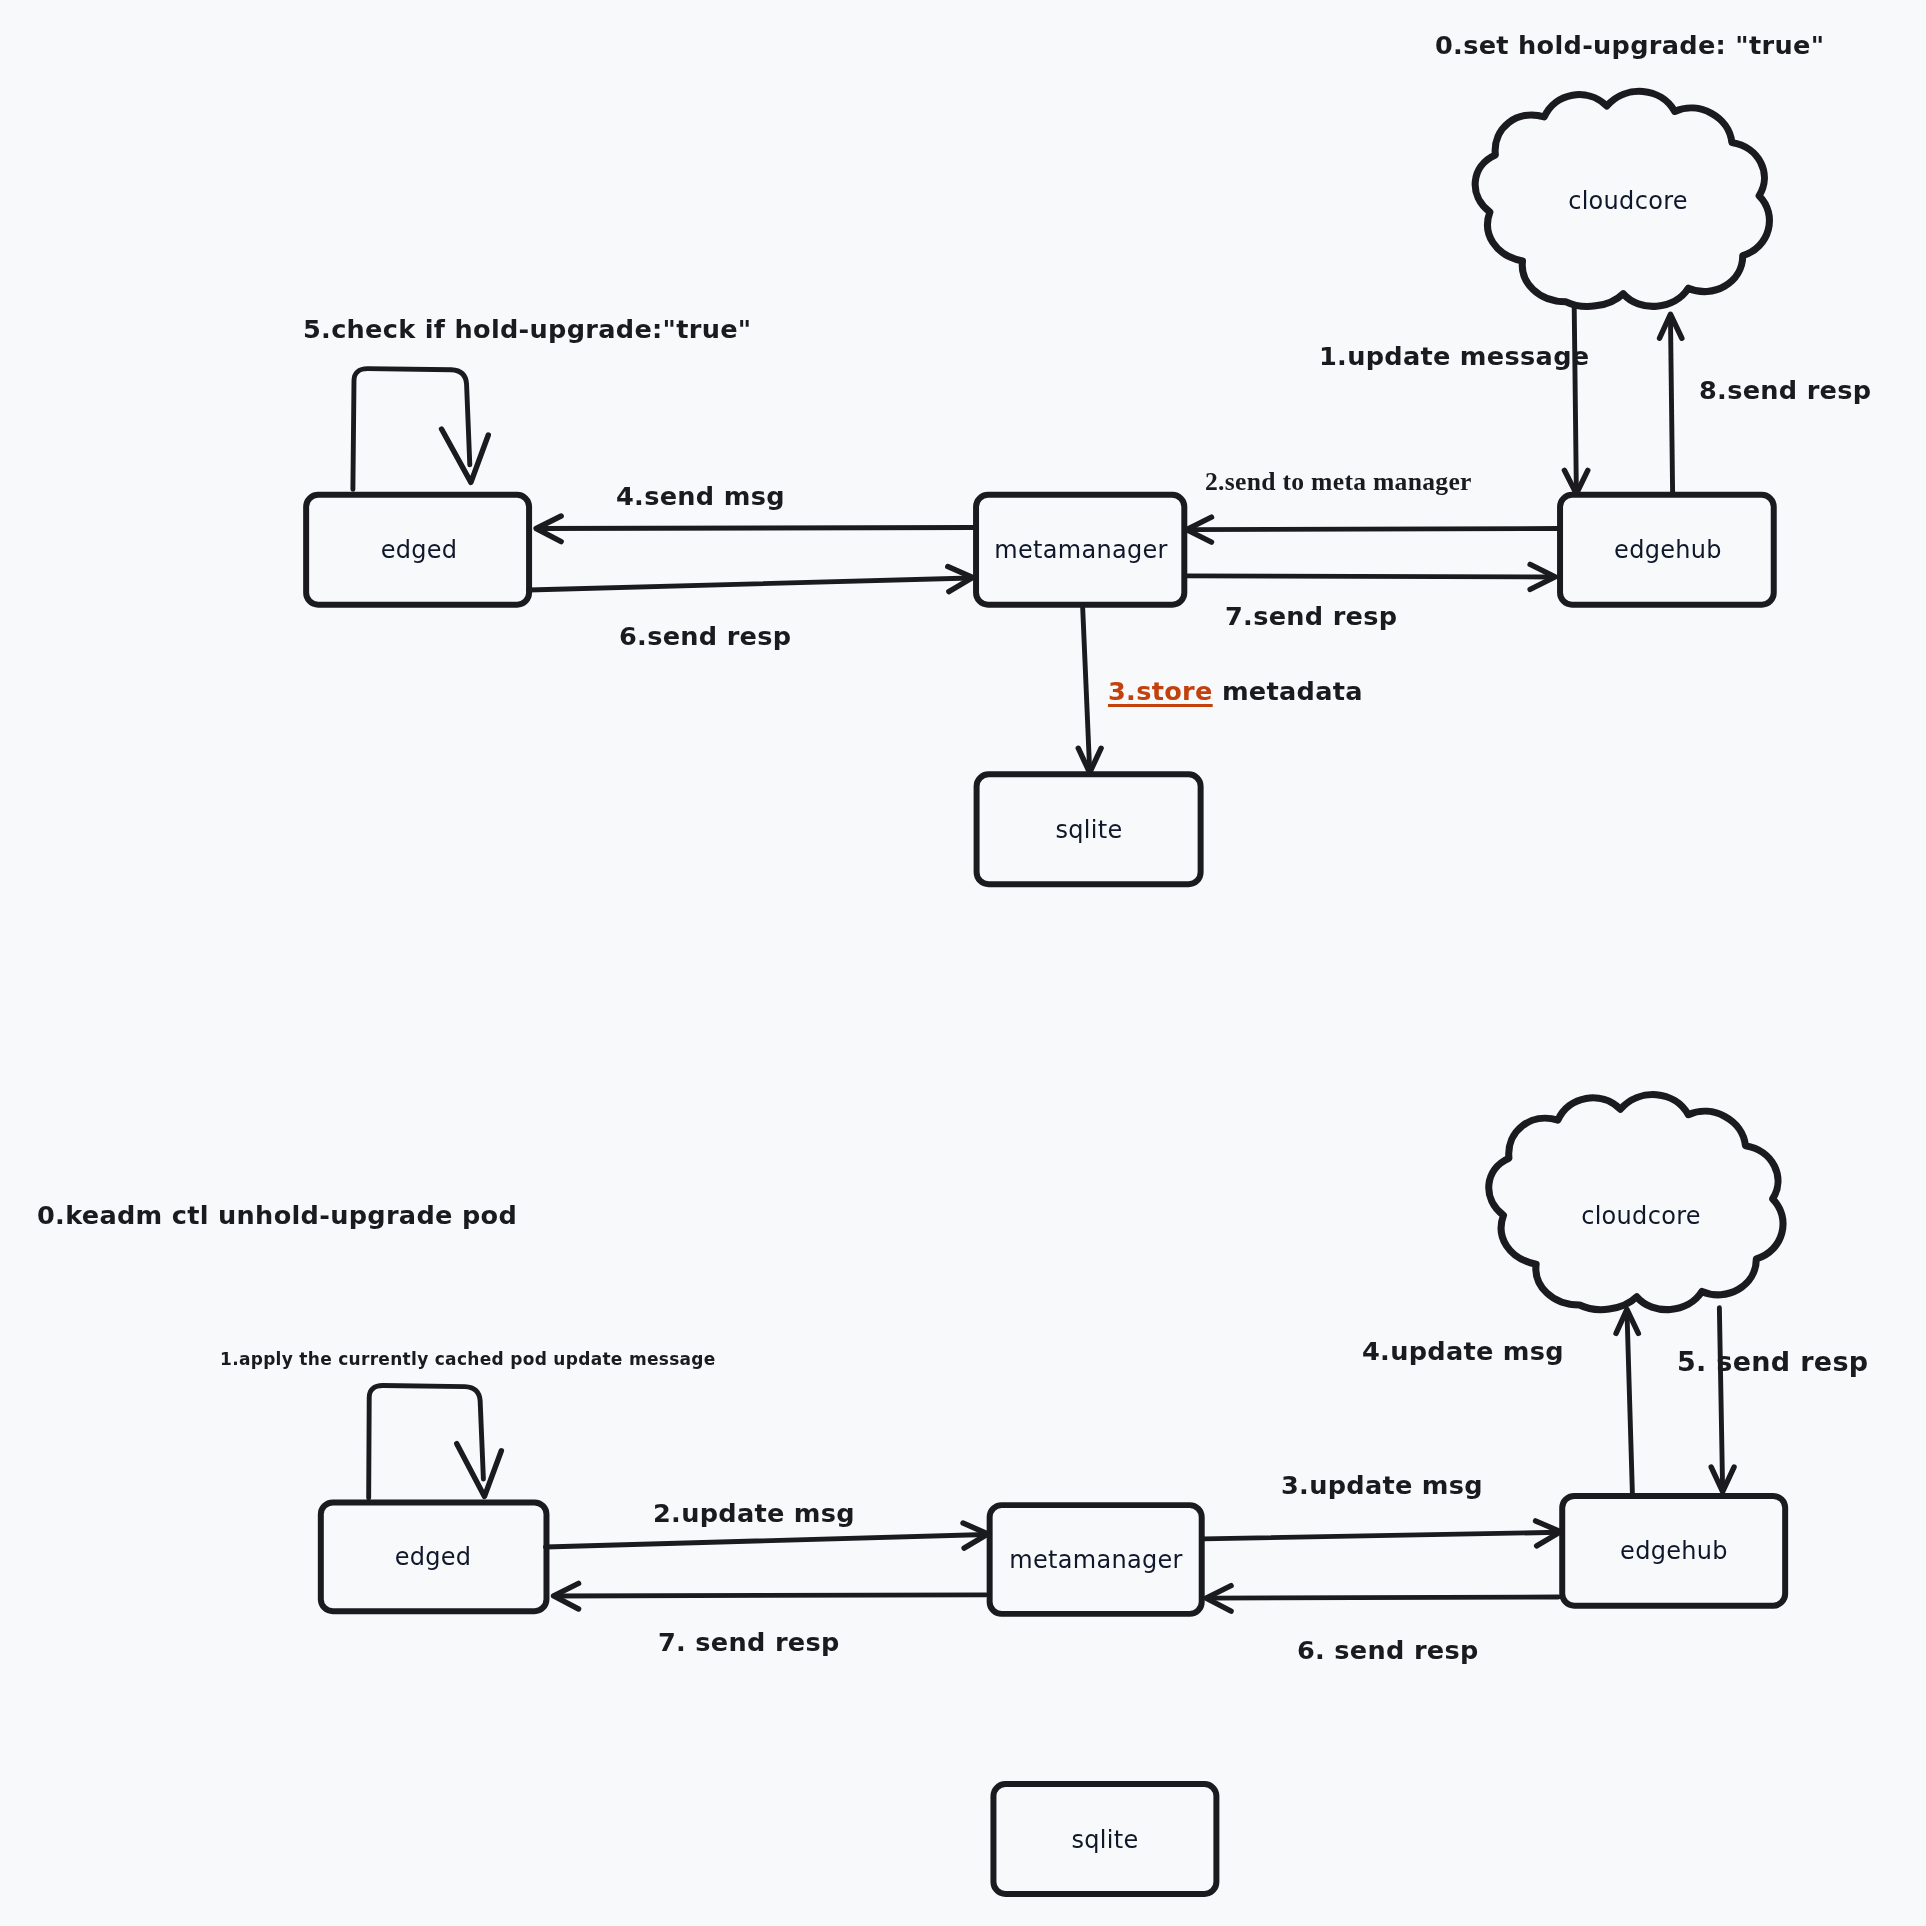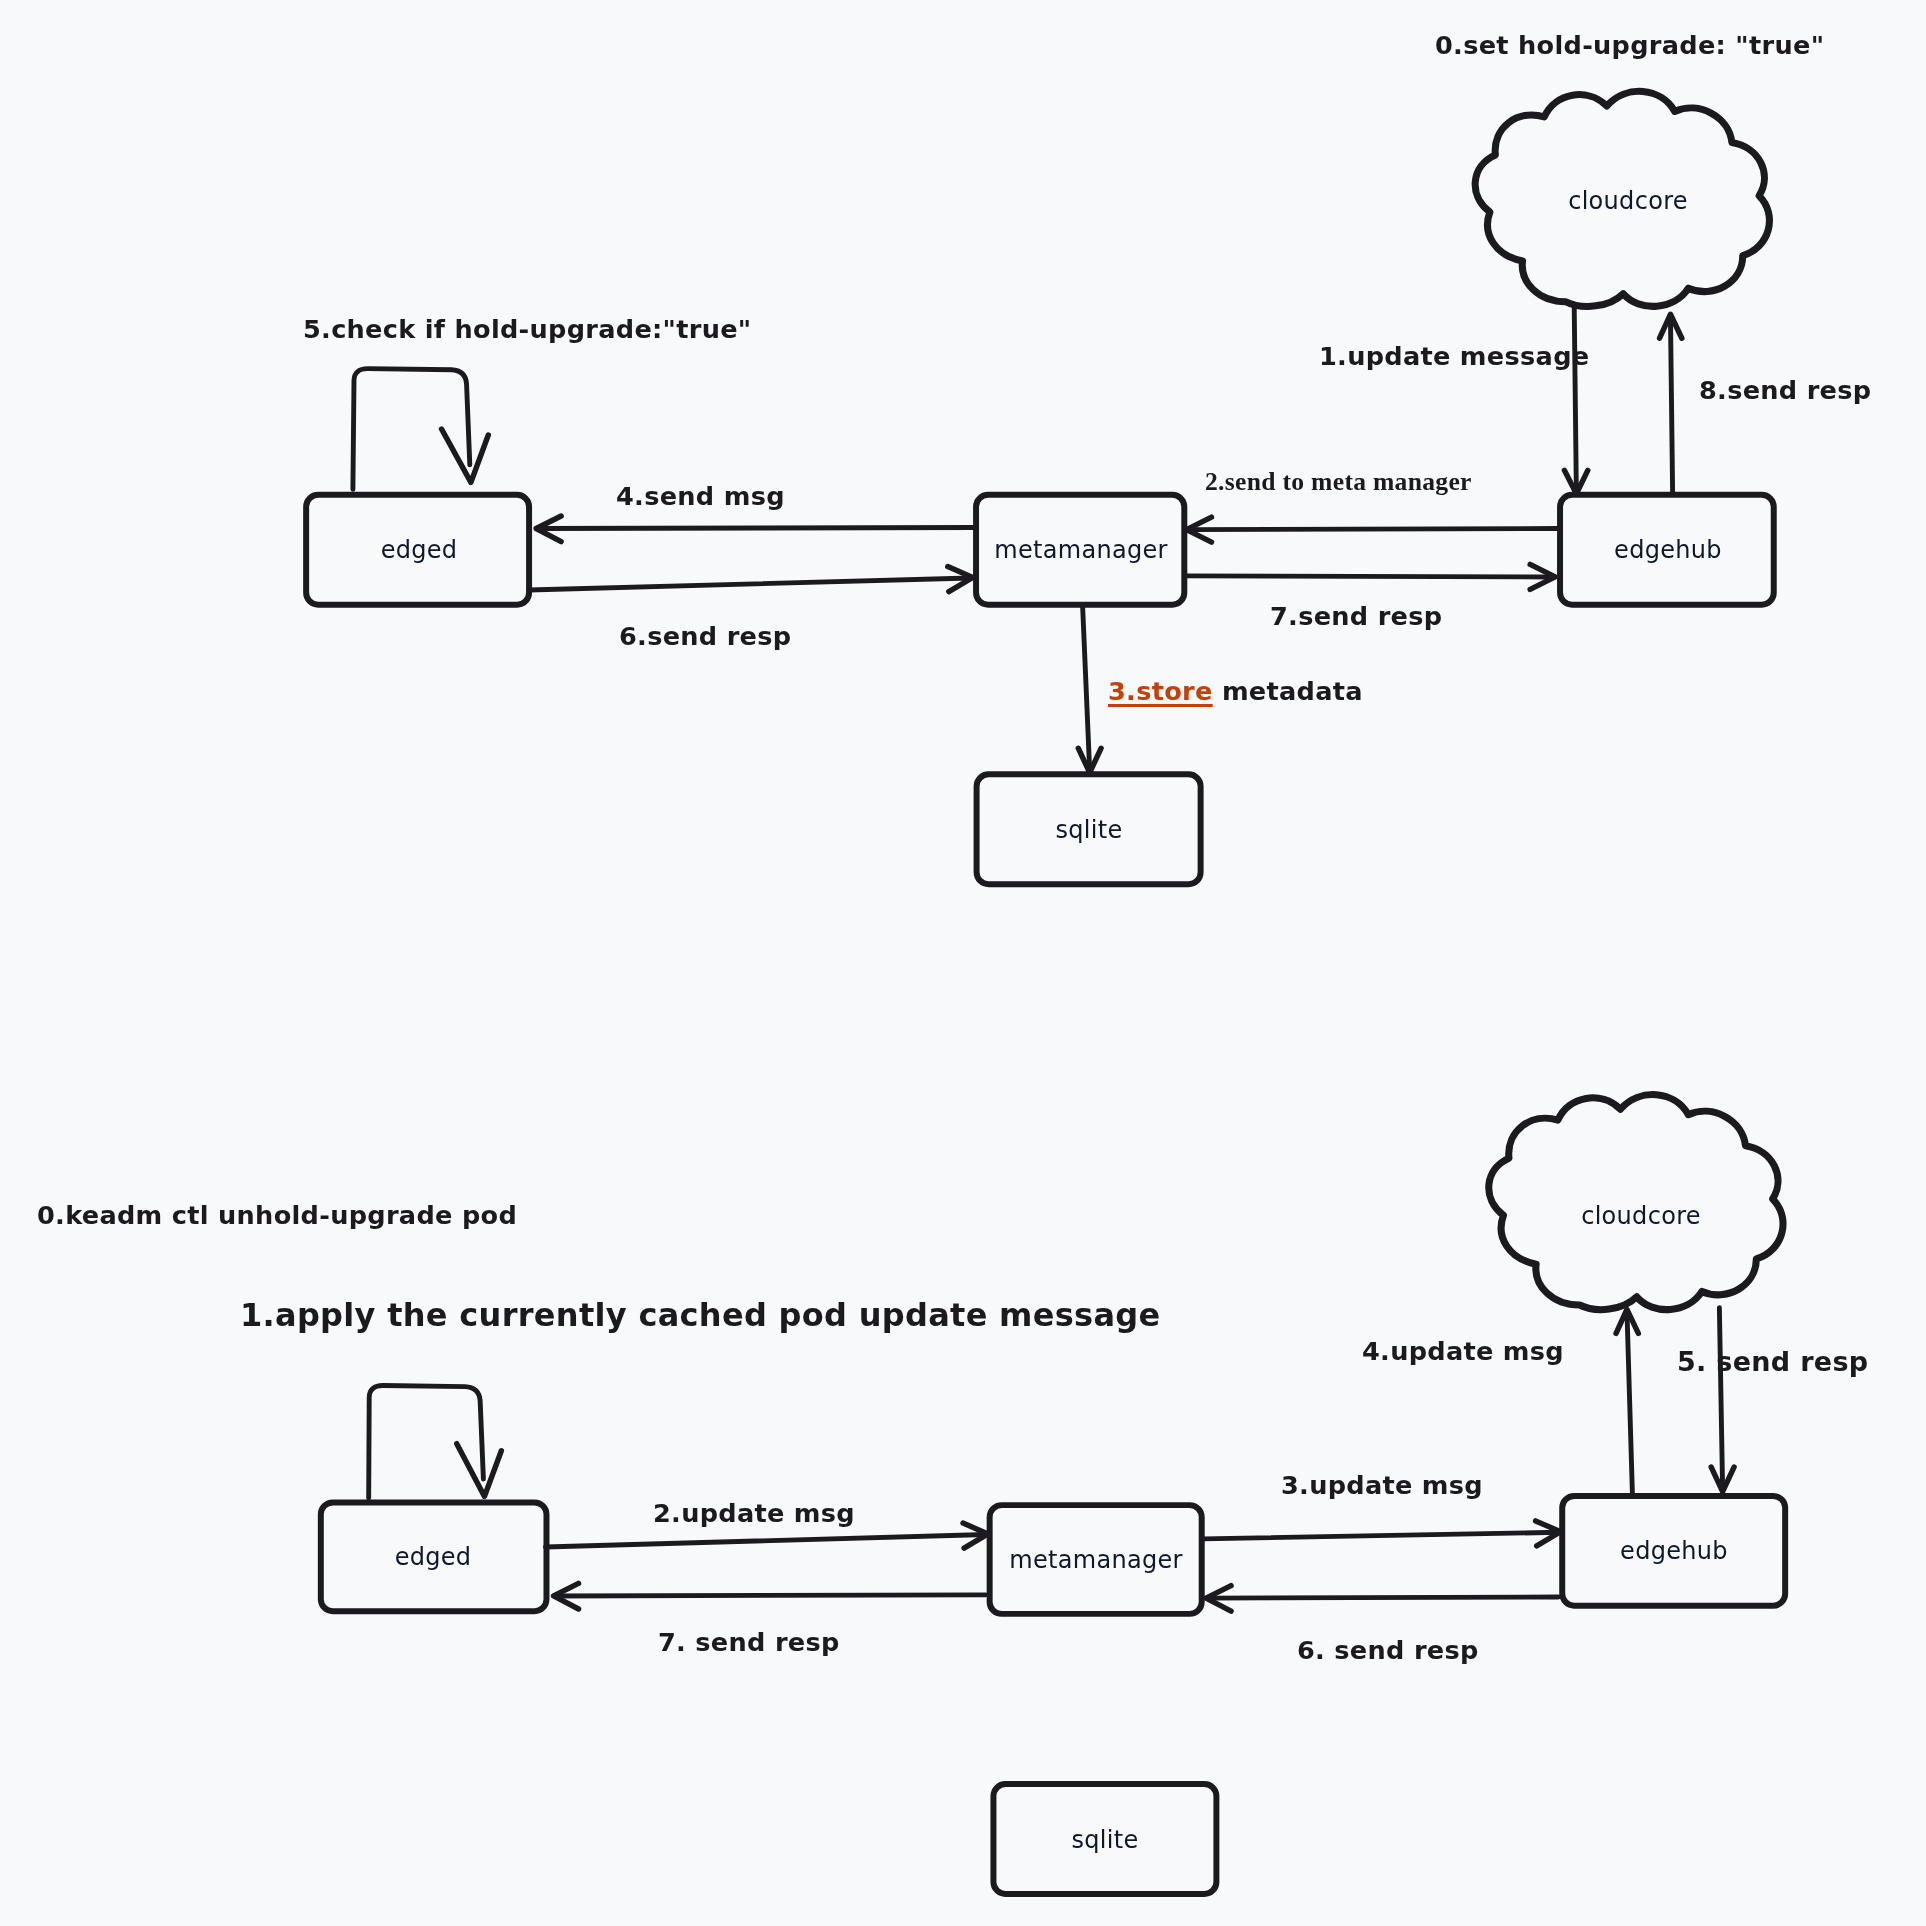--- a/index.html
+++ b/index.html
@@ -216,39 +216,39 @@
 <div class="lbl" style="left:1435px; top:33px; font-size:25.6px;">0.set hold-upgrade: "true"</div>
 
 <div class="lbl" style="left:303px; top:317px; font-size:25.6px;">5.check if hold-upgrade:"true"</div>
 
 <div class="lbl" style="left:1319px; top:344px; font-size:25.6px;">1.update message</div>
 
 <div class="lbl" style="left:1699px; top:370px; font-size:25.6px;margin-top:8px;">8.send resp</div>
 
 <div class="lbl" style="left:1205px; top:469px; font-size:25.6px;font-family:Liberation Serif, serif;">2.send to meta manager</div>
 
-<div class="lbl" style="left:1225px; top:604px; font-size:25.6px;margin-left:45px;">7.send resp</div>
+<div class="lbl" style="left:1225px; top:604px; font-size:25.6px;">7.send resp</div>
 
 <div class="lbl" style="left:616px; top:484px; font-size:25.6px;">4.send msg</div>
 
 <div class="lbl" style="left:619px; top:624px; font-size:25.6px;">6.send resp</div>
 
 <div class="lbl" style="left:1108px; top:679px; font-size:25.6px;">
   <span class="link">3.store</span><span> metadata</span>
 </div>
 
 <div class="node-label" style="left:1641px; top:1216px; font-size:24px;">cloudcore</div>
 <div class="node-label" style="left:1674px; top:1551px; font-size:24px;">edgehub</div>
 <div class="node-label" style="left:1096px; top:1560px; font-size:24px;">metamanager</div>
 <div class="node-label" style="left:433px; top:1557px; font-size:24px;">edged</div>
 <div class="node-label" style="left:1105px; top:1840px; font-size:24px;">sqlite</div>
 
 <div class="lbl" style="left:37px; top:1203px; font-size:25.6px;">0.keadm ctl unhold-upgrade pod</div>
 
-<div class="lbl" style="left:220px; top:1299px; font-size:32px;margin-left:20px;">1.apply the currently cached pod update message</div>
+<div class="lbl" style="left:220px; top:1351px; font-size:17px;">1.apply the currently cached pod update message</div>
 
 <div class="lbl" style="left:653px; top:1464px; font-size:25.6px;margin-top:37px;">2.update msg</div>
 
 <div class="lbl" style="left:658px; top:1630px; font-size:25.6px;">7. send resp</div>
 
 <div class="lbl" style="left:1281px; top:1473px; font-size:25.6px;">3.update msg</div>
 
 <div class="lbl" style="left:1297px; top:1638px; font-size:25.6px;">6. send resp</div>
 
 <div class="lbl" style="left:1362px; top:1339px; font-size:25.6px;">4.update msg</div>

